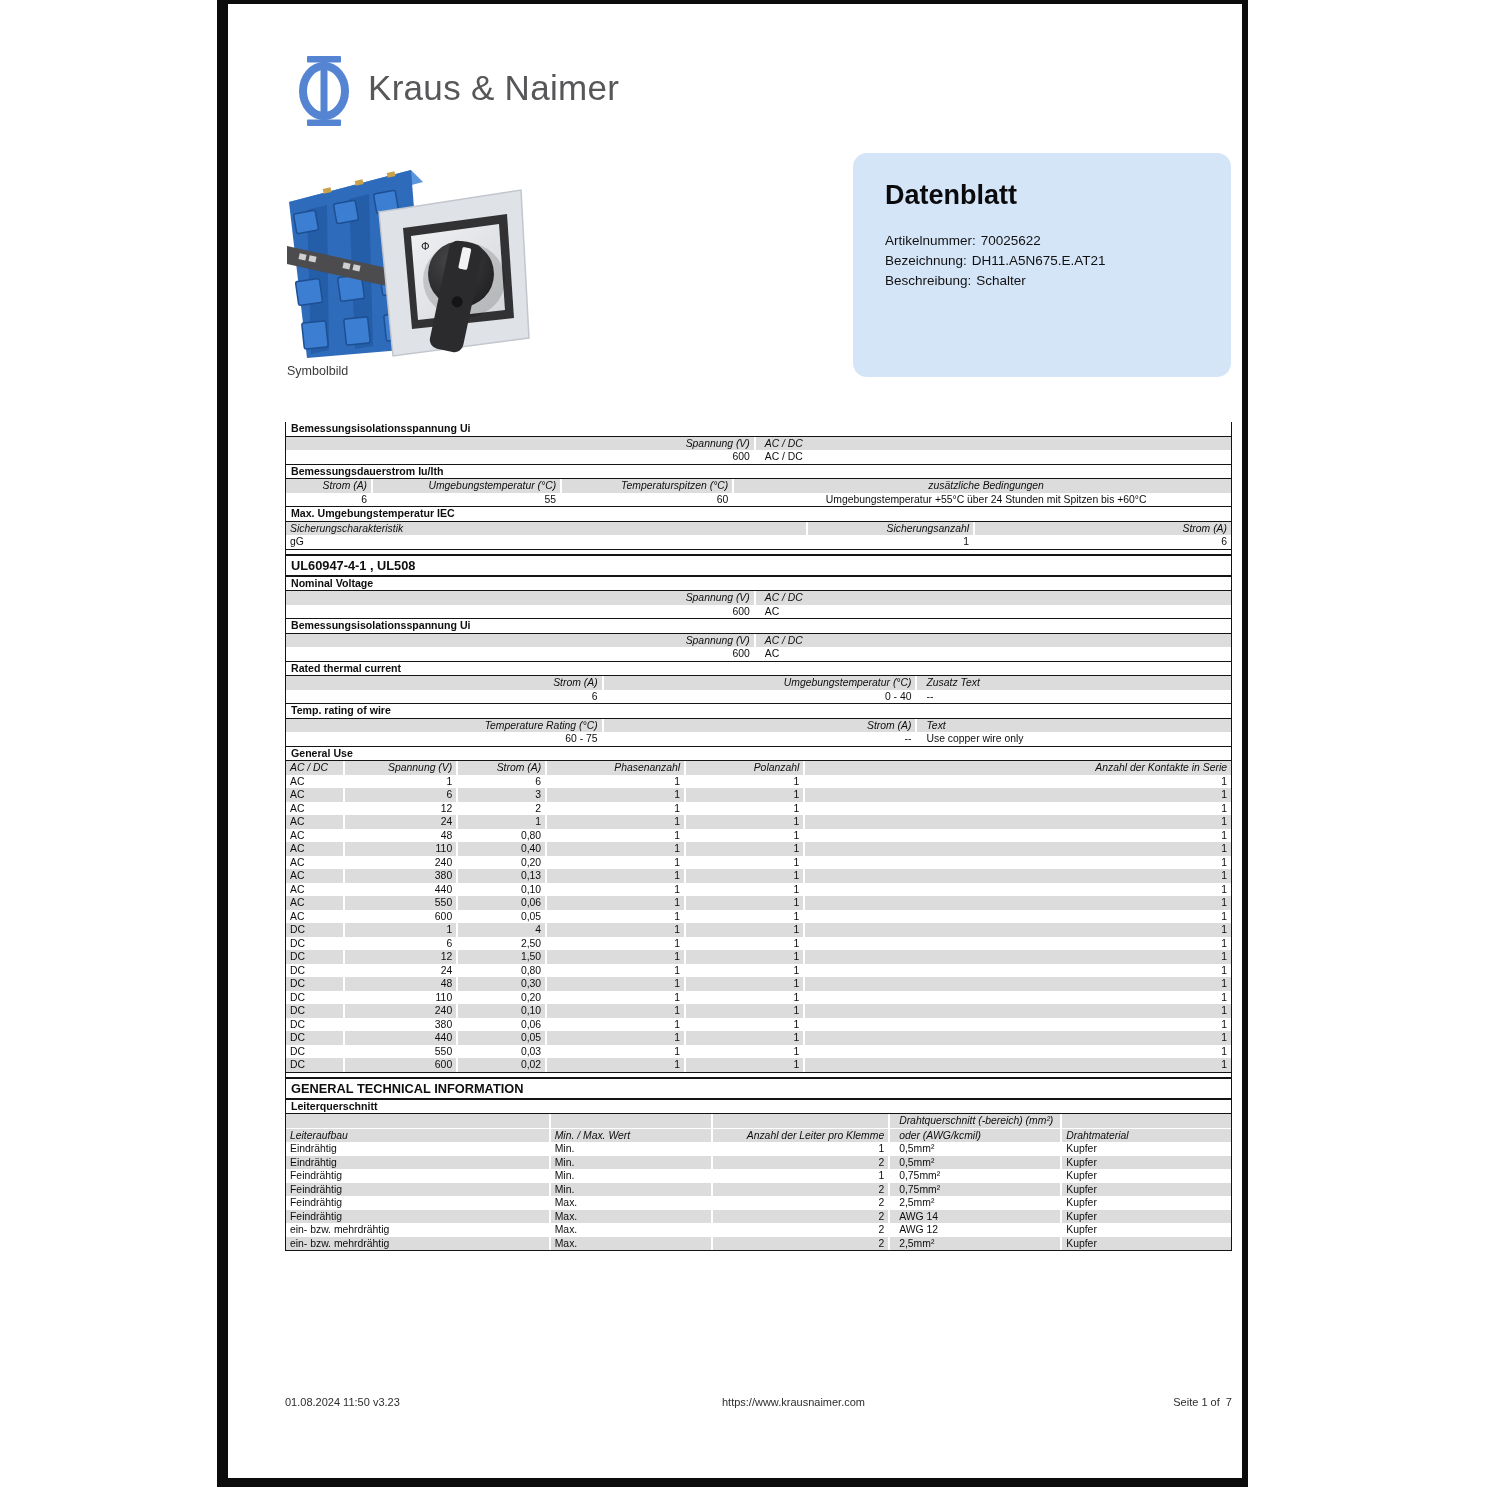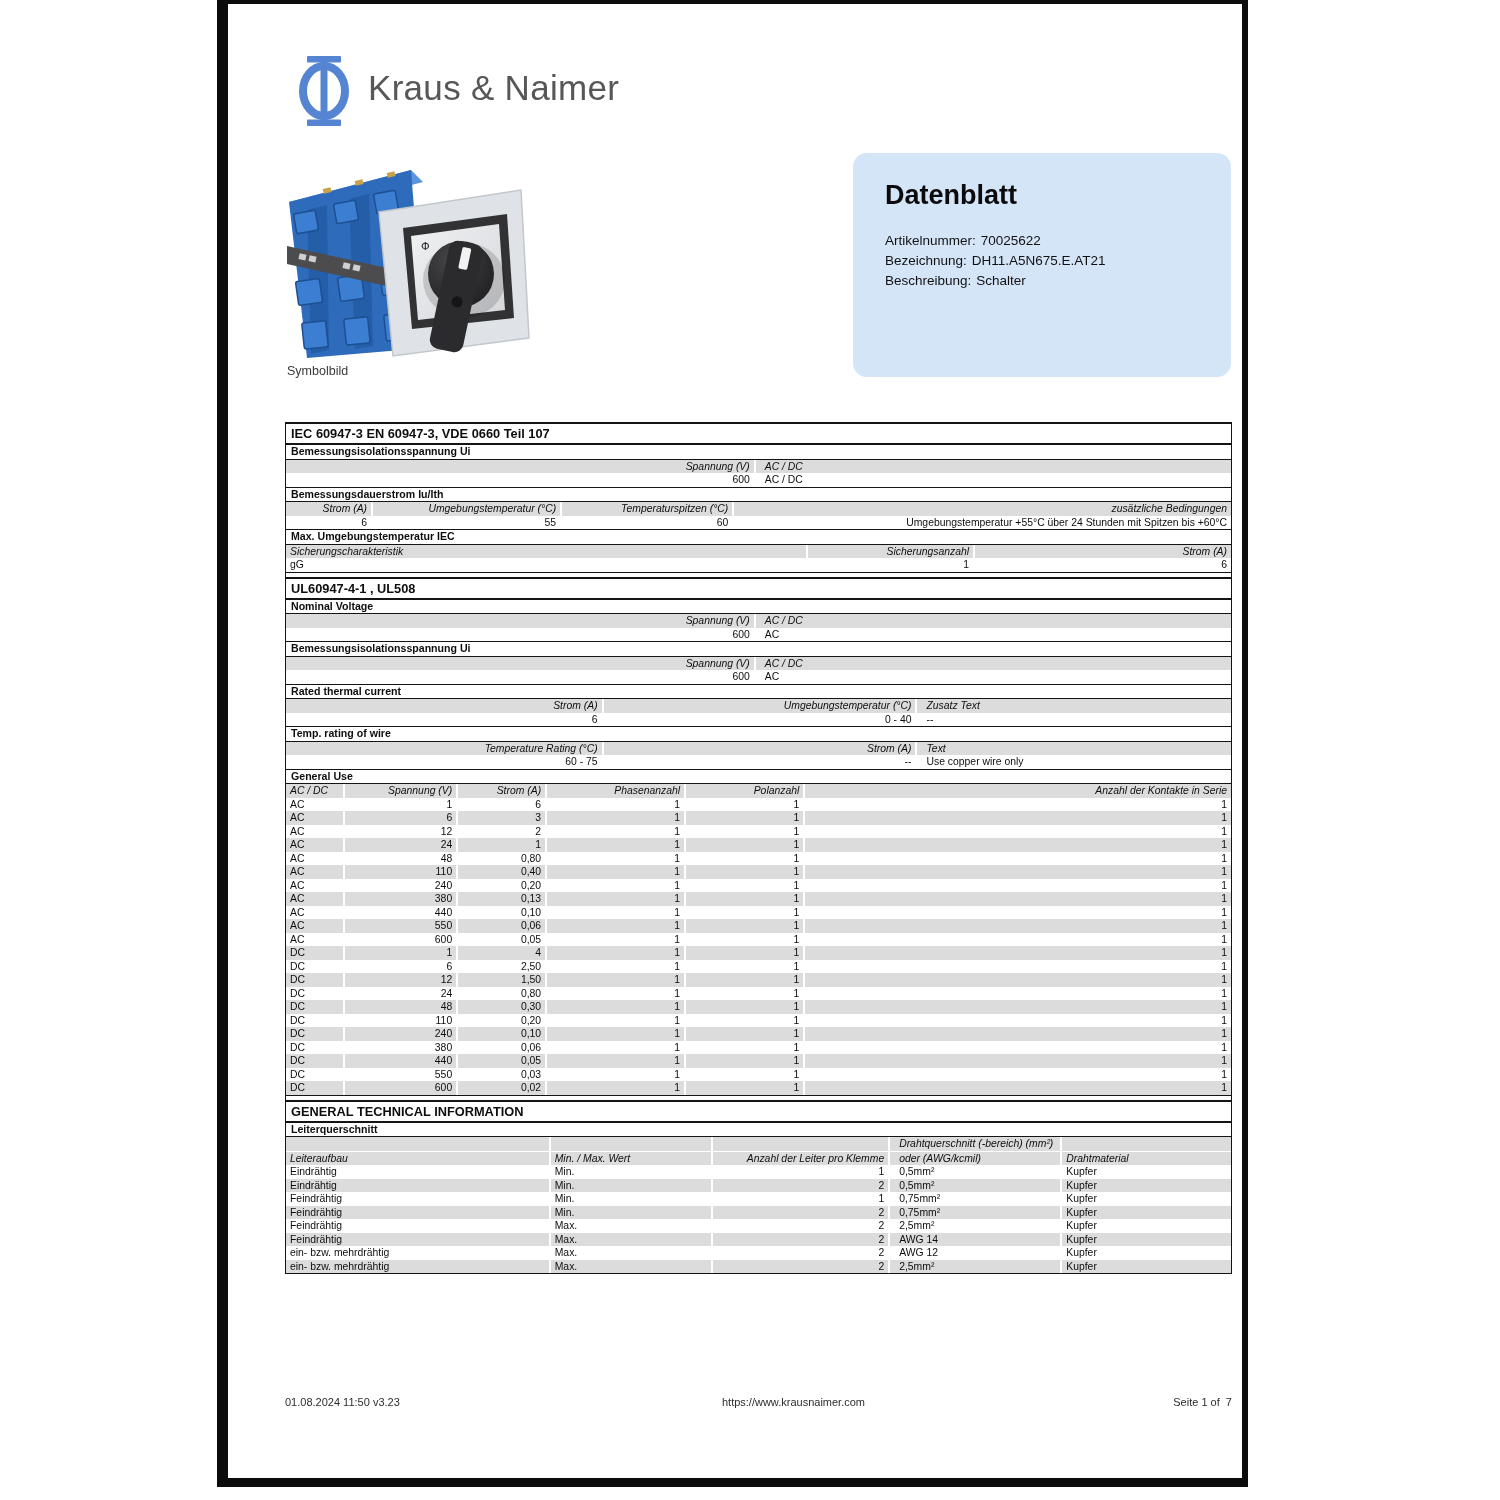--- a/index.html
+++ b/index.html
@@ -68,21 +68,21 @@
   .t-row.head .cell{font-style:italic}
   .t-row.head .cell,.t-row.shaded .cell{background:var(--shade)}
 
   
   .l-two .c0{flex-basis:49.5%;text-align:right}
   .l-two .c1{text-align:left;padding-left:9px}
 
   .l-iec .c0{flex-basis:9%;text-align:right}
   .l-iec .c1{flex-basis:19.8%;text-align:right}
   .l-iec .c2{flex-basis:18%;text-align:right}
-  .l-iec .c3{text-align:right;padding-left:11px}
+  .l-iec .c3{text-align:center;padding-left:11px}
 
   .l-fuse .c0{flex-basis:55%;text-align:left}
   .l-fuse .c1{flex-basis:17.5%;text-align:right}
   .l-fuse .c2{text-align:right}
 
   .l-thermal .c0{flex-basis:33.4%;text-align:right}
   .l-thermal .c1{flex-basis:33%;text-align:right}
   .l-thermal .c2{text-align:left;padding-left:9px}
 
   .l-gu .c0{flex-basis:6%;text-align:left}
@@ -196,21 +196,20 @@
         <span class="f-label">Bezeichnung:</span>
         <span class="f-value">DH11.A5N675.E.AT21</span>
       </div>
       <div class="info-field">
         <span class="f-label">Beschreibung:</span>
         <span class="f-value">Schalter</span>
       </div>
     </div>
 
     <div class="spec-table">
-        <div class="t-section">IEC 60947-3 EN 60947-3, VDE 0660 Teil 107</div>
         <div class="t-subhead">Bemessungsisolationsspannung Ui</div>
         <div class="t-grid">
           <div class="t-row l-two head shaded">
             <div class="cell c0">Spannung (V)</div>
             <div class="cell c1">AC / DC</div>
           </div>
           <div class="t-row l-two">
             <div class="cell c0">600</div>
             <div class="cell c1">AC / DC</div>
           </div>

